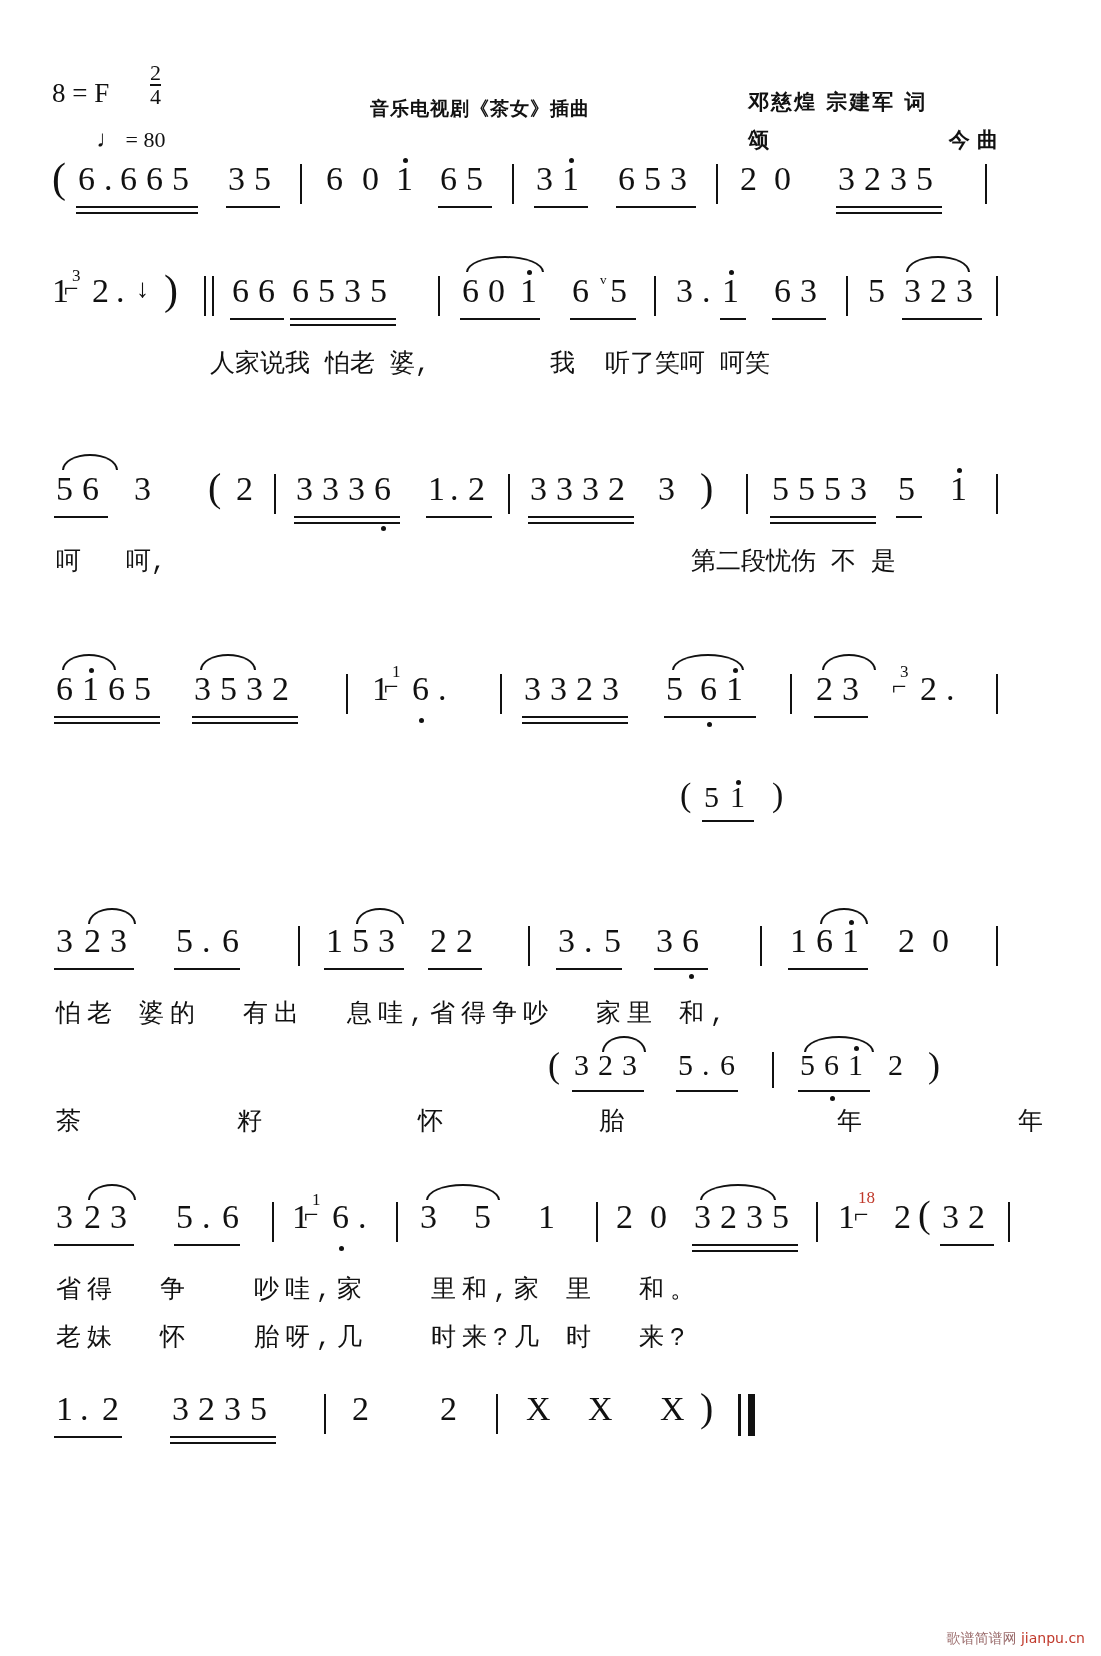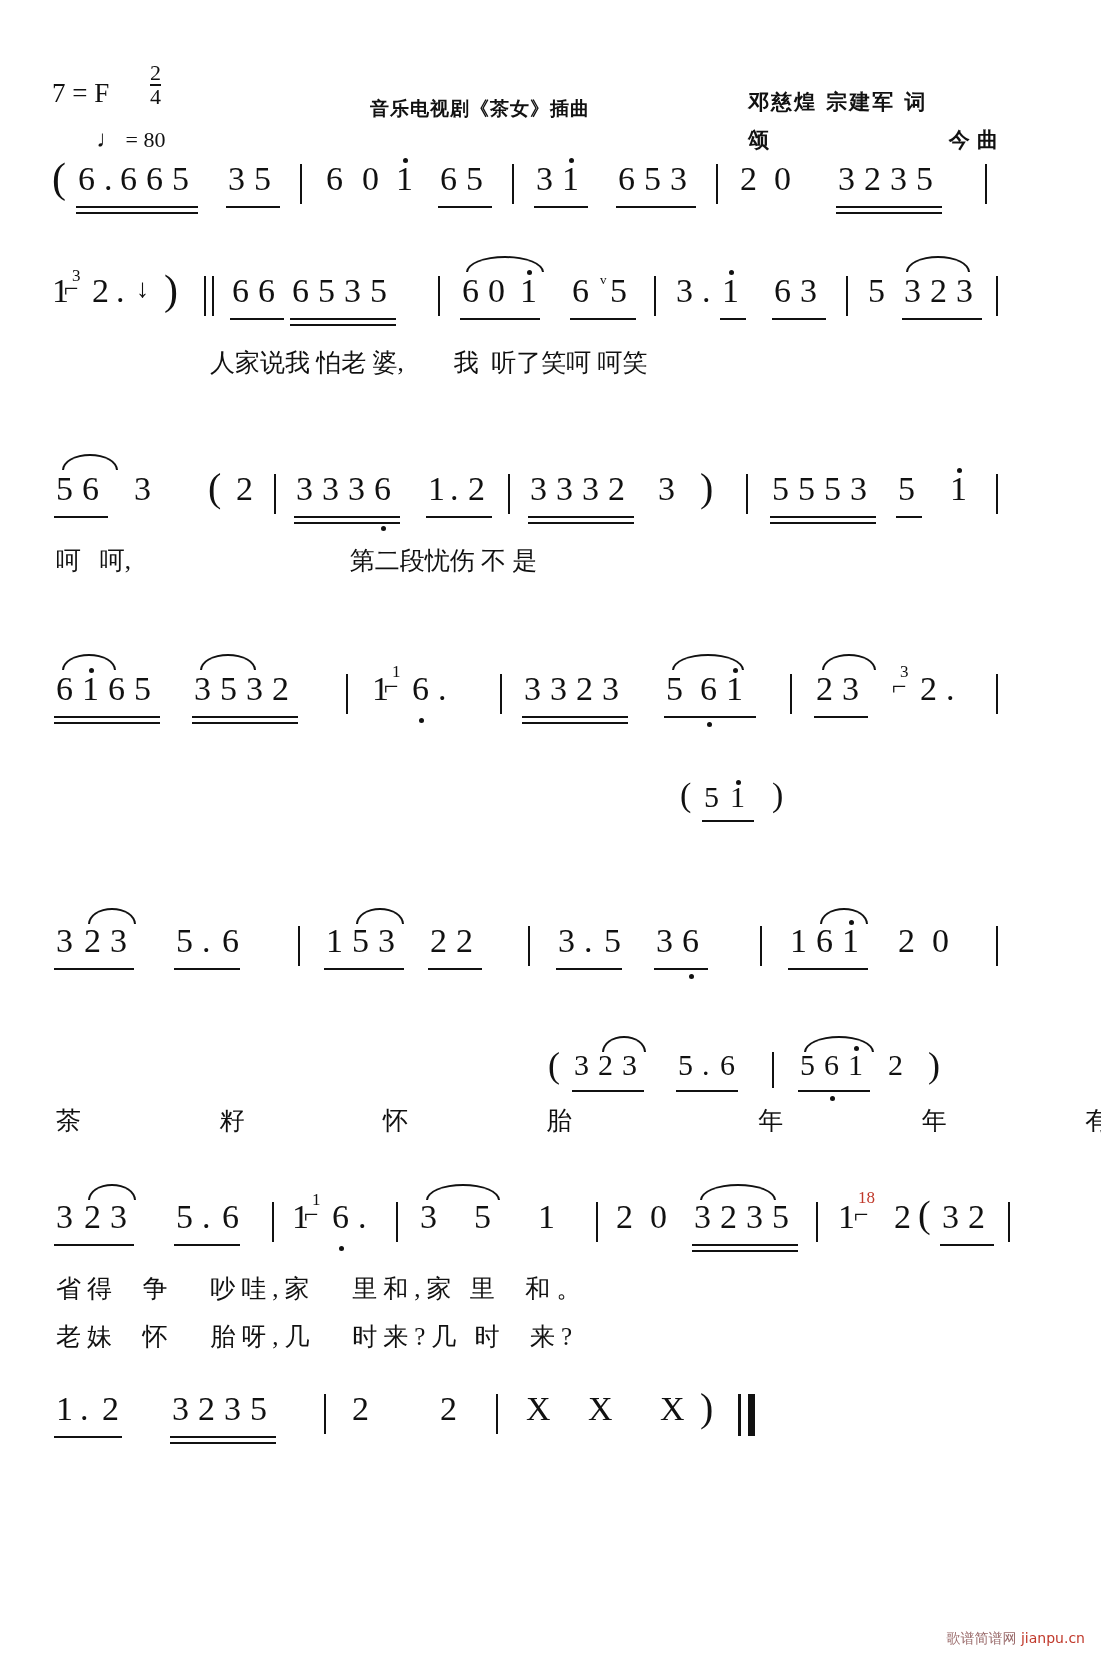--- a/index.html
+++ b/index.html
@@ -71,21 +71,21 @@
   .bar { position:absolute; width:2px; background:#111; top:4px; height:40px; }
   .uline { position:absolute; height:2px; background:#111; }
   .dotu { position:absolute; width:5px; height:5px; border-radius:50%; background:#111; }
   .dotd { position:absolute; width:5px; height:5px; border-radius:50%; background:#111; }
   .tie {
     position:absolute; border:2px solid #111; border-bottom:none;
     border-radius:50%/100% 100% 0 0; height:14px;
   }
   .lyric {
     position:absolute;
-    font-family:Liberation Serif, serif;
+    font-family:Liberation Mono, monospace;
     font-size:25px;
     white-space:pre;
     letter-spacing:0px;
   }
   .grace { position:absolute; font-size:17px; }
   .footnote {
     position:absolute; left:500px; top:1517px;
     font-family:"DejaVu Sans", sans-serif;
     font-weight:bold;
     font-size:22px;
@@ -105,21 +105,21 @@
 
 <div class="sheet">
 
   <div class="subtitle">音乐电视剧《茶女》插曲</div>
   <div class="credit-1">邓慈煌  宗建军   词</div>
   <div class="credit-2">
     <span>颂</span>
     <span>今 曲</span>
   </div>
 
-  <div class="keysig">7 = F</div>
+  <div class="keysig">8 = F</div>
   <div class="meter">
     <span class="num">2</span>
     <span class="den">4</span>
   </div>
   <div class="tempo">
     <span class="qn">♩</span>
     <span>= 80</span>
   </div>
 
   <div class="line" style="top:160px;">
@@ -355,20 +355,21 @@
       <div class="tie" style="left:820px;top:-14px;width:44px;"></div>
       <span class="tok" style="left:790px;">1</span>
       <span class="tok" style="left:816px;">6</span>
       <span class="tok" style="left:842px;">1</span>
       <div class="dotu" style="left:849px;top:-2px;"></div>
       <div class="uline" style="left:788px;top:46px;width:80px;"></div>
       <span class="tok" style="left:898px;">2</span>
       <span class="tok" style="left:932px;">0</span>
       <div class="bar" style="left:996px;"></div>
     </div>
+    <div class="lyric" style="left:56px;top:74px;letter-spacing:6px;">怕老 婆的  有出  息哇,省得争吵  家里 和,</div>
     <div class="lyric" style="left:56px;top:182px;letter-spacing:42px;">茶  籽  怀  胎   年  年  有  哇,</div>
     <div class="notes" style="position:absolute;left:548px;top:126px;height:44px;">
       <span class="tok" style="left:0px;top:-4px;font-size:36px;">(</span>
       <span class="tok" style="left:26px;font-size:30px;">3</span>
       <div class="tie" style="left:54px;top:-12px;width:40px;"></div>
       <span class="tok" style="left:50px;font-size:30px;">2</span>
       <span class="tok" style="left:74px;font-size:30px;">3</span>
       <div class="uline" style="left:24px;top:42px;width:72px;"></div>
       <span class="tok" style="left:130px;font-size:30px;">5</span>
       <span class="tok" style="left:154px;font-size:30px;">.</span>

